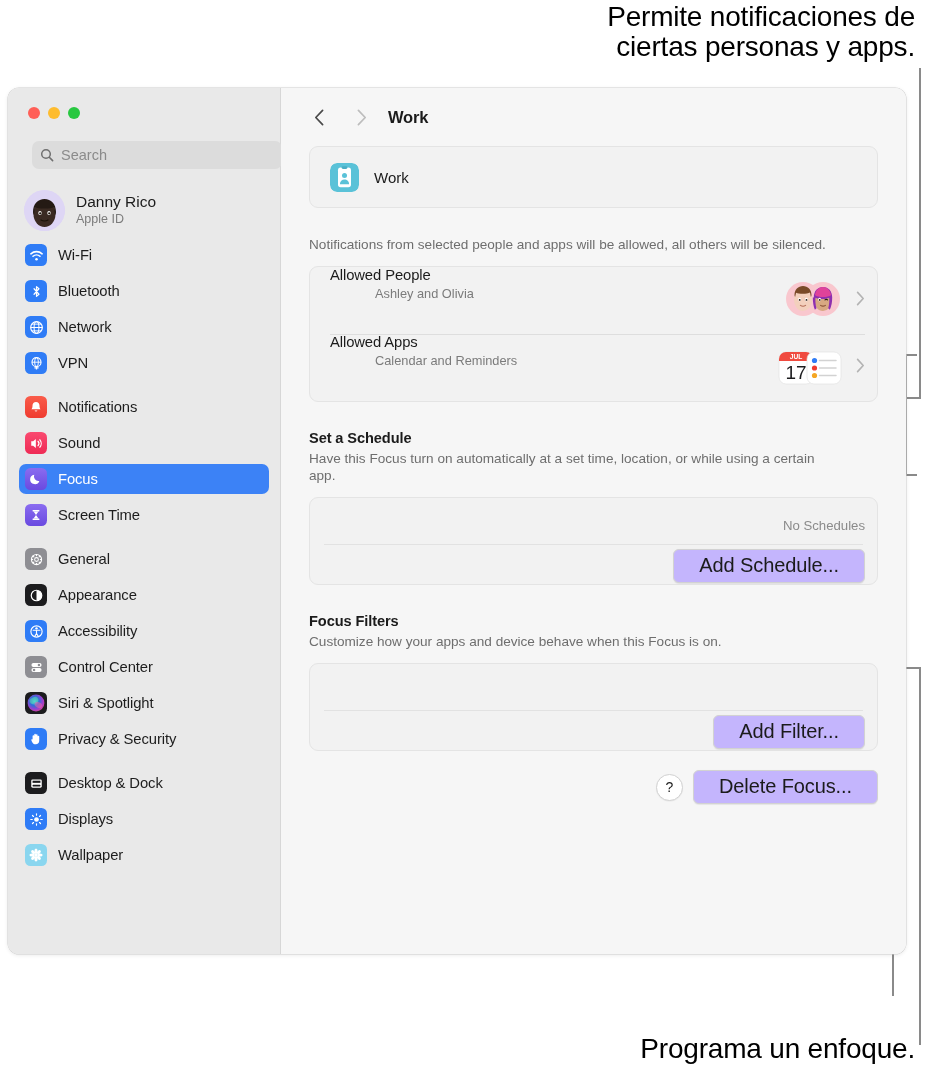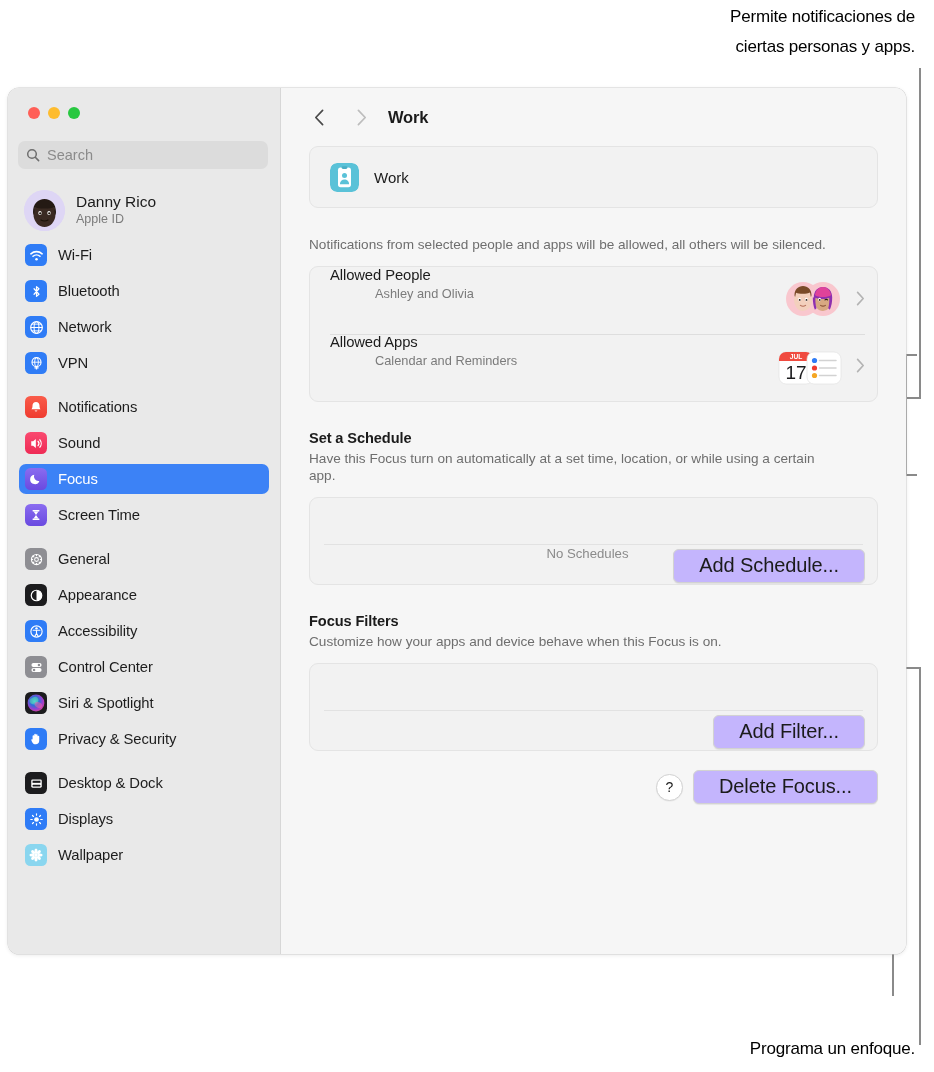--- a/index.html
+++ b/index.html
@@ -9,21 +9,21 @@
     font-family: "Liberation Sans", sans-serif;
     -webkit-font-smoothing: antialiased;
     overflow: hidden;
   }
   #root { position: relative; width: 934px; height: 1072px; }
 
   
   .callout {
     position: absolute;
     color: #000;
-    font-size: 17px;
+    font-size: 28px;
     line-height: 30px;
     letter-spacing: -0.2px;
     white-space: pre;
   }
   #callout-top { top: 2px; right: 19px; text-align: right; }
   #callout-filter { top: 984px; right: 19px; text-align: right; }
   #callout-schedule { top: 1034px; right: 19px; text-align: right; }
 
   
   .lead { position: absolute; background: #8a8a8a; }
@@ -50,21 +50,21 @@
     padding: 0 10px;
     box-sizing: border-box;
   }
   .traffic { position: absolute; top: 19px; left: 20px; display: flex; gap: 8px; }
   .tl { width: 12px; height: 12px; border-radius: 50%; }
   .tl.r { background: #ff5f57; }
   .tl.y { background: #febc2e; }
   .tl.g { background: #28c840; }
 
   .search-box {
-    position: absolute; top: 53px; left: 10px;
+    position: absolute; top: 53px; left: 24px;
     width: 250px; height: 28px;
     background: #dcdcdc; border-radius: 7px;
     display: flex; align-items: center; padding: 0 8px;
     box-sizing: border-box;
   }
   .search-box svg { flex: 0 0 auto; }
   .search-ph { color: #8b8b8b; font-size: 14.5px; margin-left: 7px; }
 
   .account {
     position: absolute; top: 97px; left: 11px;
@@ -126,21 +126,21 @@
   }
   .row-txt { flex: 1; }
   .row-title { font-size: 14.8px; color: #1b1b1b; letter-spacing: -0.1px; }
   .row-sub { font-size: 12.8px; color: #7b7b7b; margin-top: 3px; margin-left: 45px; }
   .row-acc { display: flex; align-items: center; }
   .chev { margin-left: 12px; }
 
   .empty-card { margin-top: 13px; height: 88px; position: relative; }
   .empty-label {
     position: absolute; top: 20px; left: 0; right: 12px;
-    text-align: center; font-size: 13.2px; color: #8b8b8b; margin-top: 28px;
+    text-align: right; font-size: 13.2px; color: #8b8b8b;
   }
   .empty-div { position: absolute; top: 46px; left: 14px; right: 14px; height: 0.5px; background: #e2e2e2; }
 
   .btn {
     background: #c4b5fd; border: 0.5px solid #d2d2d2;
     border-radius: 6px; font-size: 20px; color: #1b1b1b;
     padding: 4px 25px 5px; box-shadow: 0 0.5px 1px rgba(0,0,0,.07);
     font-family: "Liberation Sans", sans-serif; letter-spacing: -0.1px;
     white-space: nowrap;
   }

